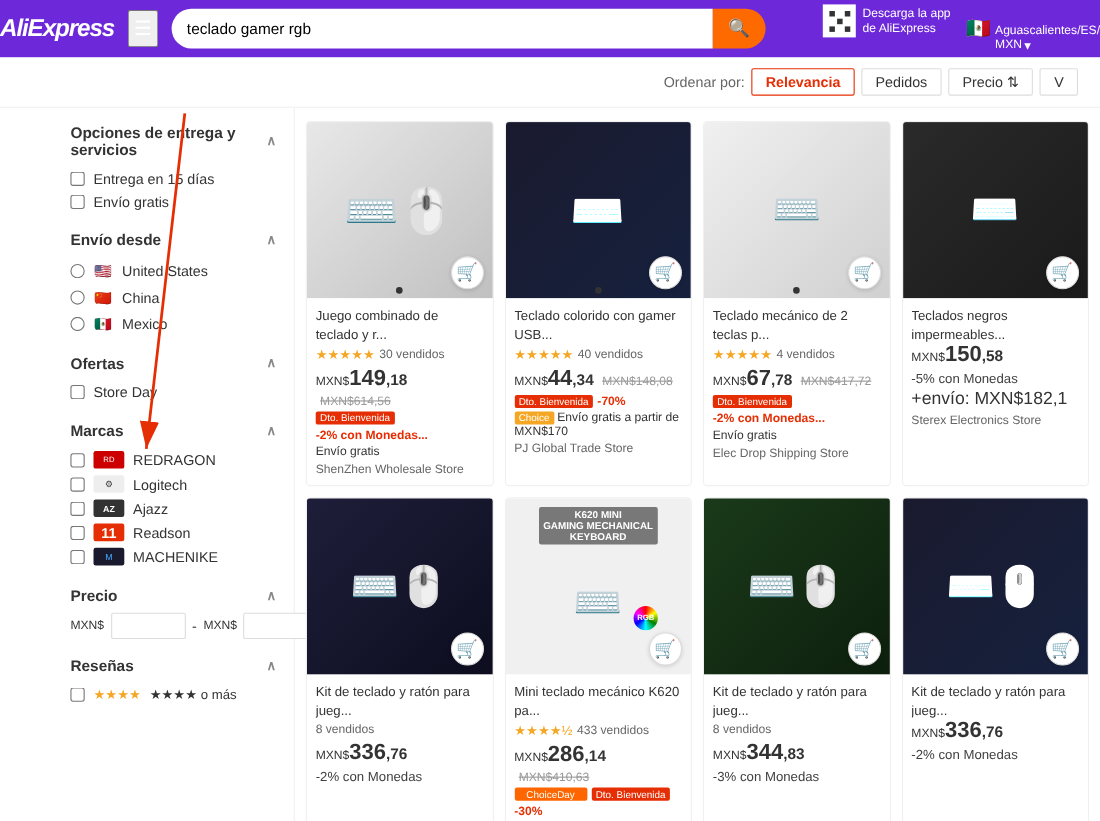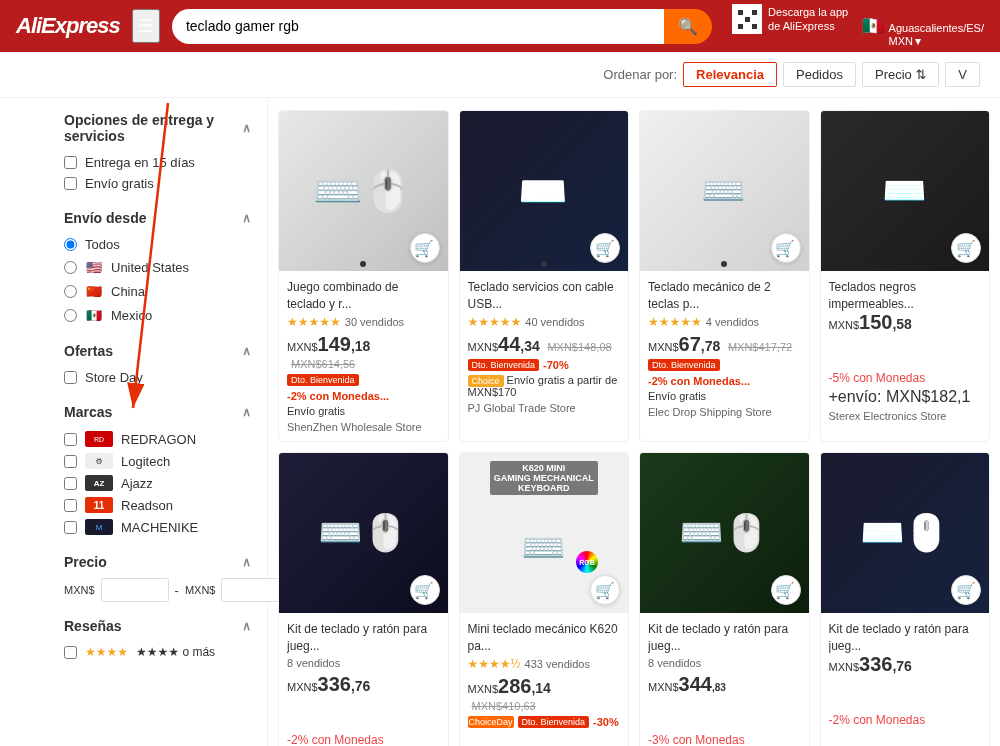--- a/index.html
+++ b/index.html
@@ -1,23 +1,23 @@
 <!DOCTYPE html>
 <html><head>
   <meta charset="utf-8">
   <style>
     * { box-sizing: border-box; margin: 0; padding: 0; }
     body { font-family: Arial, sans-serif; font-size: 13px; background: #fff; color: #333; }
 
     
     .header {
-      background: #b91c1c;
-      display: flex;
-      align-items: center;
-      padding: 8px 16px;
+      background: #6d28d9;
+      display: flex;
+      align-items: center;
+      padding: 8px 0;
       gap: 12px;
       height: 52px;
     }
     .logo {
       color: #fff;
       font-size: 22px;
       font-weight: bold;
       font-style: italic;
       white-space: nowrap;
       letter-spacing: -1px;
@@ -294,26 +294,26 @@
     }
     .badge-discount {
       font-size: 11px;
       color: #e62e04;
       font-weight: bold;
     }
     .badge-choice-day {
       background: #ff6600;
       color: #fff;
       font-size: 9px;
-      padding: 1px 1px;
+      padding: 1px 11px;
       border-radius: 2px;
     }
     .shipping-info { font-size: 11px; color: #333; margin: 2px 0; }
     .store-name { font-size: 11px; color: #666; margin-top: 4px; }
-    .price-neg { color: #ef4444; font-size: 12px; margin-top: 34px; }
+    .price-neg { color: #404040; font-size: 12px; }
     .plus-shipping { font-size: 16px; color: #333; }
 
     
     .kb-img-1 { background: linear-gradient(135deg, #e8e8e8, #c0c0c0); }
     .kb-img-2 { background: linear-gradient(135deg, #1a1a2e, #16213e); }
     .kb-img-3 { background: linear-gradient(135deg, #f0f0f0, #d0d0d0); }
     .kb-img-4 { background: linear-gradient(135deg, #2a2a2a, #1a1a1a); }
     .kb-img-5 { background: linear-gradient(135deg, #1e1e3a, #0d0d1f); }
     .kb-img-6 { background: linear-gradient(135deg, #f5f5f5, #e0e0e0); }
     .kb-img-7 { background: linear-gradient(135deg, #1a3a1a, #0d1f0d); }
@@ -444,24 +444,20 @@
         <span>Envío gratis</span>
       </div>
     </div>
 
     <div class="filter-section">
       <div class="filter-title">
         <span>Envío desde</span>
         <span class="chevron">∧</span>
       </div>
       <div class="filter-item">
-        <input type="radio" name="ship" checked="" style="">
-        <span>Todos</span>
-      </div>
-      <div class="filter-item">
         <input type="radio" name="ship" style="">
         <span class="flag-circle">🇺🇸</span>
         <span>United States</span>
       </div>
       <div class="filter-item">
         <input type="radio" name="ship" style="">
         <span class="flag-circle">🇨🇳</span>
         <span>China</span>
       </div>
       <div class="filter-item">
@@ -497,21 +493,21 @@
         <span class="brand-logo" style="background:#eee;">⚙</span>
         <span>Logitech</span>
       </div>
       <div class="filter-item">
         <input type="checkbox" style="">
         <span class="brand-logo" style="background:#333;color:#fff;font-size:8px;font-weight:bold;">AZ</span>
         <span>Ajazz</span>
       </div>
       <div class="filter-item">
         <input type="checkbox" style="">
-        <span class="brand-logo" style="background:#e62e04;color:#fff;font-size:10px;font-weight:bold;">11</span>
+        <span class="brand-logo" style="background:#e62e04;color:#fff;font-size:13px;font-weight:bold;">11</span>
         <span>Readson</span>
       </div>
       <div class="filter-item">
         <input type="checkbox" style="">
         <span class="brand-logo" style="background:#1a1a2e;color:#4af;">M</span>
         <span>MACHENIKE</span>
       </div>
     </div>
 
     <div class="filter-section">
@@ -575,21 +571,21 @@
 
       <div class="product-card">
         <div class="product-img kb-img-2">
           <div class="product-img-inner">
             <span style="font-size:40px;filter:brightness(2);">⌨️</span>
           </div>
           <div class="dot-indicator"></div>
           <div class="add-cart-btn">🛒</div>
         </div>
         <div class="product-info">
-          <div class="product-title">Teclado servicios con cable USB...</div>
+          <div class="product-title">Teclado colorido con gamer USB...</div>
           <div class="product-rating">
             <span class="stars">★★★★★</span>
             <span class="rating-count">40 vendidos</span>
           </div>
           <div class="product-price">
             <span class="price-currency">MXN$</span><span class="price-main">44</span><span style="font-size:14px;font-weight:bold;">,34</span>
             <span class="price-original">MXN$148,08</span>
           </div>
           <div class="badge-row">
             <span class="badge-bienvenida">Dto. Bienvenida</span>
@@ -704,21 +700,21 @@
             <span style="font-size:36px;">⌨️🖱️</span>
           </div>
           <div class="add-cart-btn">🛒</div>
         </div>
         <div class="product-info">
           <div class="product-title">Kit de teclado y ratón para jueg...</div>
           <div class="product-rating">
             <span class="rating-count">8 vendidos</span>
           </div>
           <div class="product-price">
-            <span class="price-currency">MXN$</span><span class="price-main">344</span><span style="font-size:10px;font-weight:bold;">,83</span>
+            <span class="price-currency">MXN$</span><span class="price-main">344</span><span style="font-size:14px;font-weight:bold;">,83</span>
           </div>
           <div class="badge-row">
             <span class="price-neg">-3% con Monedas</span>
           </div>
         </div>
       </div>
 
       <div class="product-card">
         <div class="product-img kb-img-8">
           <div class="product-img-inner">

